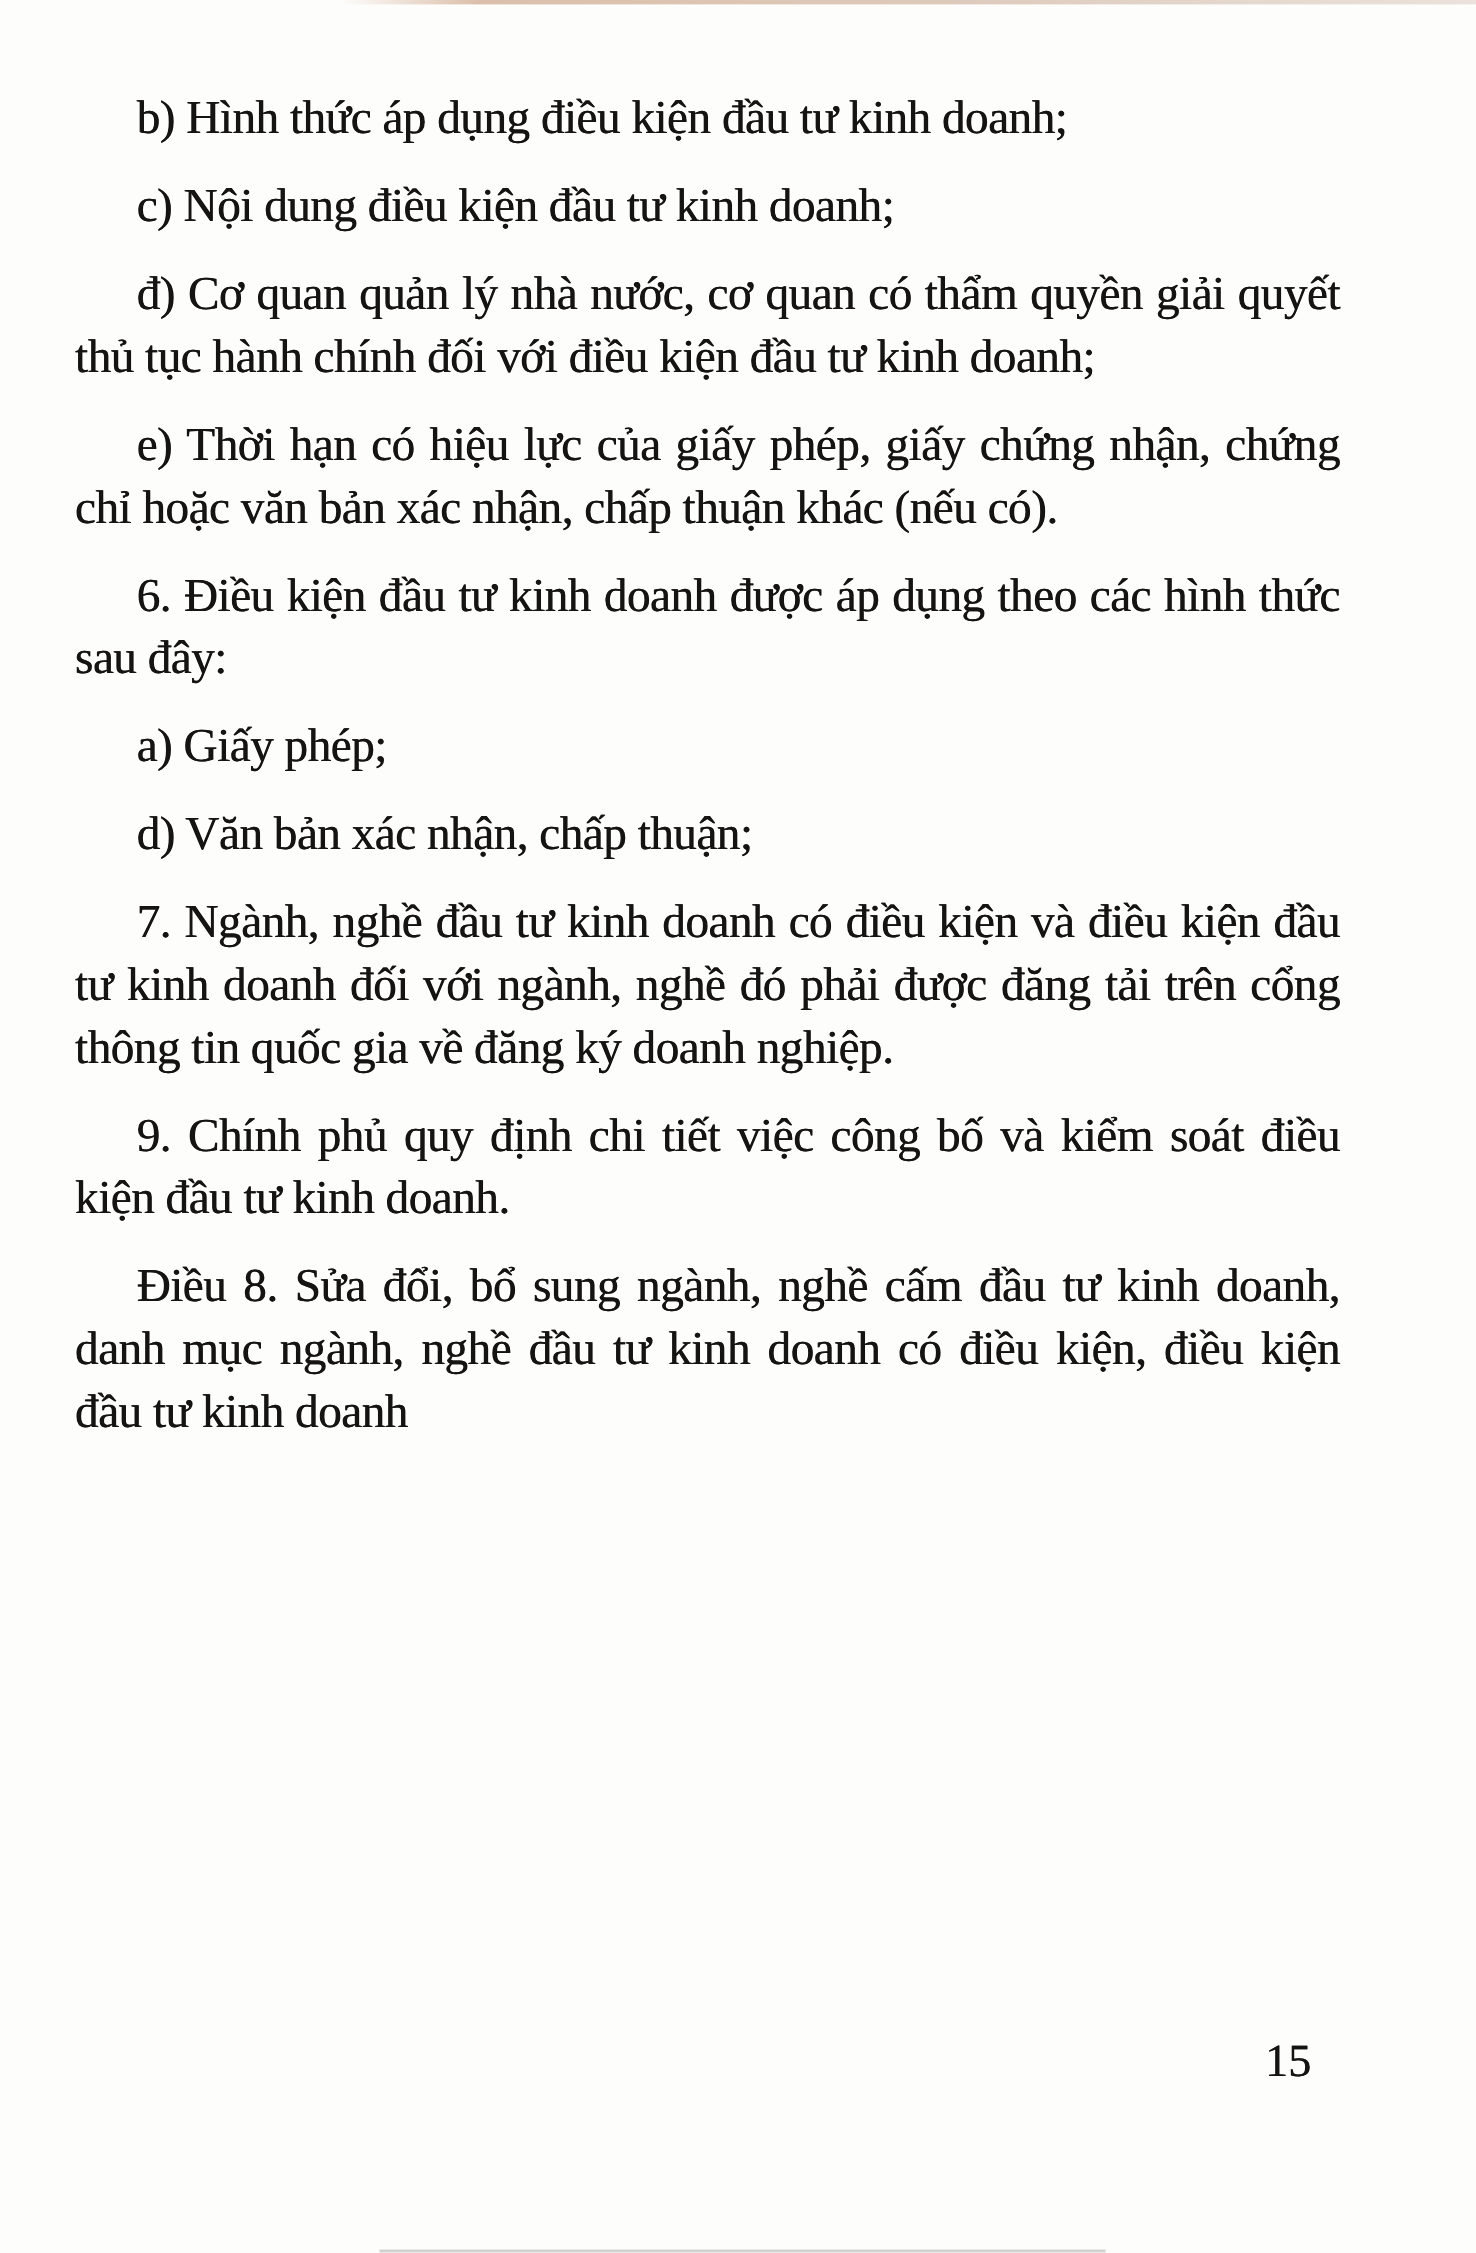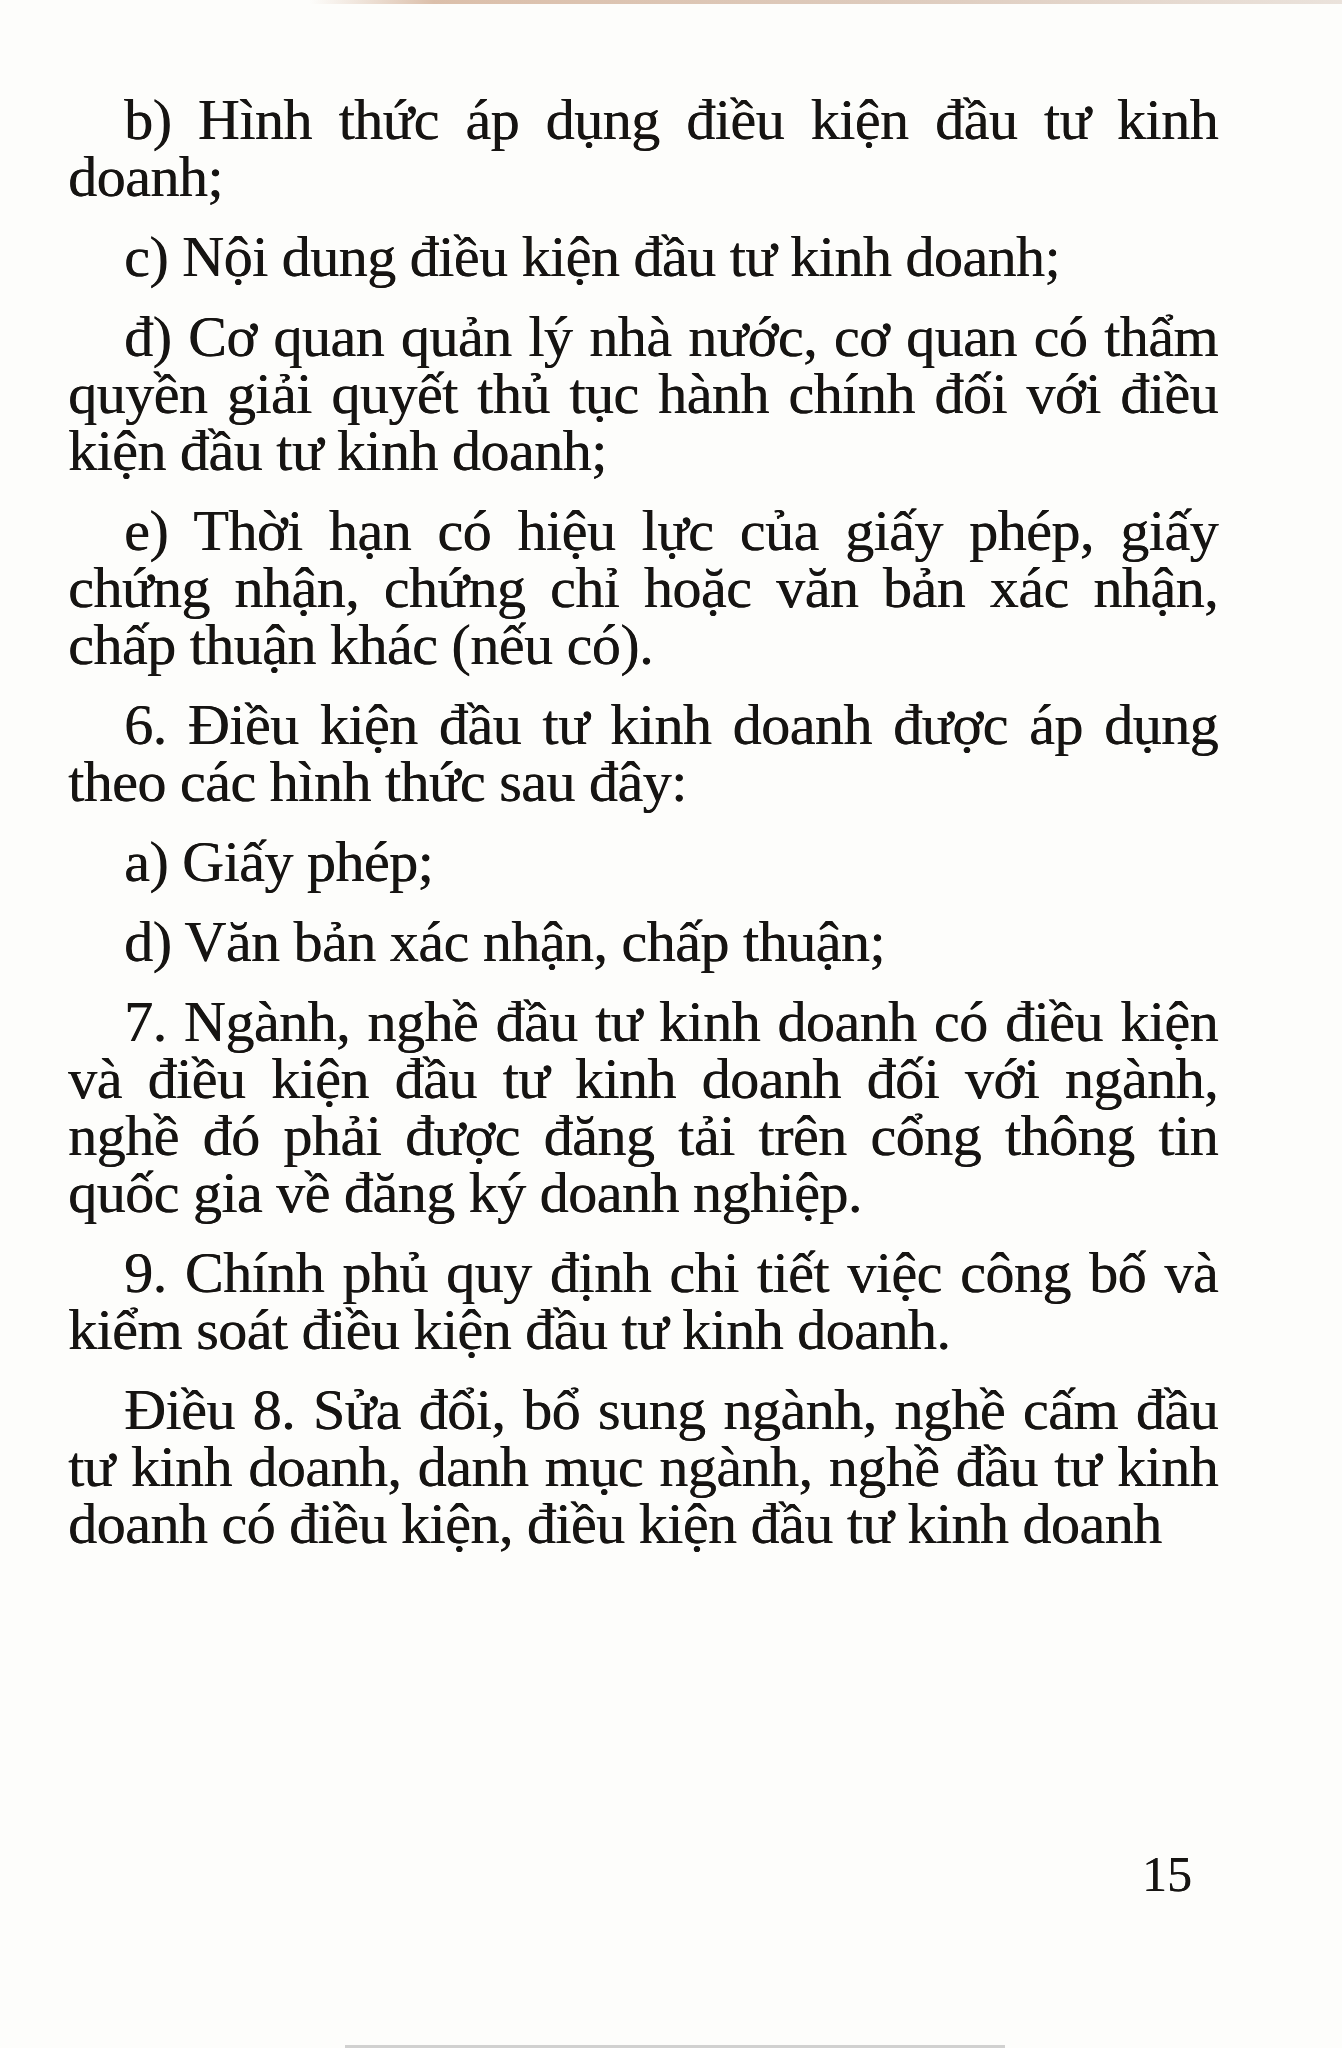--- a/index.html
+++ b/index.html
@@ -34,39 +34,39 @@
     width: 660px; height: 3px;
     background: rgba(110,110,110,0.30);
   }
   .text-block {
     position: absolute;
     top: 75px;
     left: 68px;
     width: 1150px;
   }
   .para {
-    margin: 16px 0 23px 0;
-    font-size: 58px;
+    margin: 4px 0 23px 0;
+    font-size: 43px;
     line-height: 57px;
     letter-spacing: -0.5px;
     text-align: justify;
     text-indent: 56px;
     
     text-shadow: 0.45px 0 0 currentColor;
   }
   .para.heading {
     font-weight: 400;
   }
   .page-number {
     position: absolute;
     top: 1846px;
     left: 70px;
     width: 1122px;
     text-align: right;
-    font-size: 50px;
+    font-size: 42px;
     line-height: 57px;
     text-shadow: 0.3px 0 0 currentColor;
   }
 </style>
 </head>
 <body>
 
 <div class="page">
 
   <div class="edge-top"></div>

